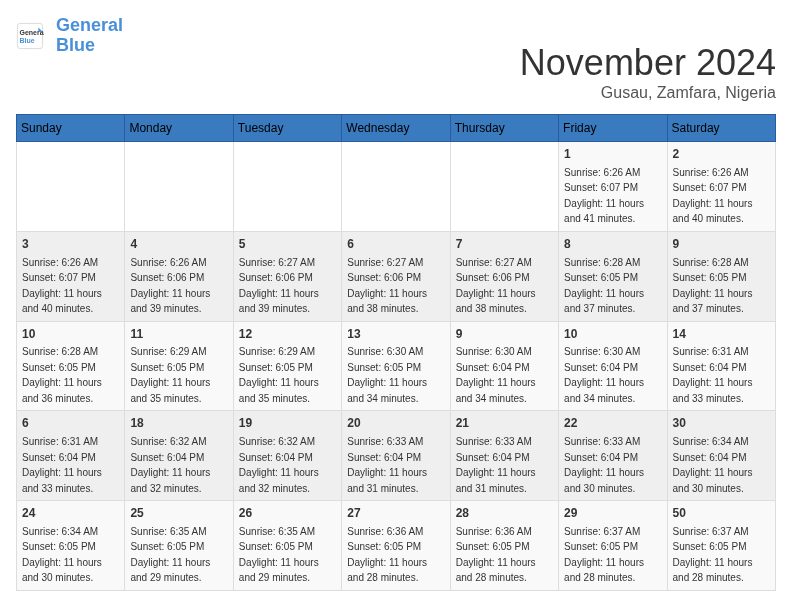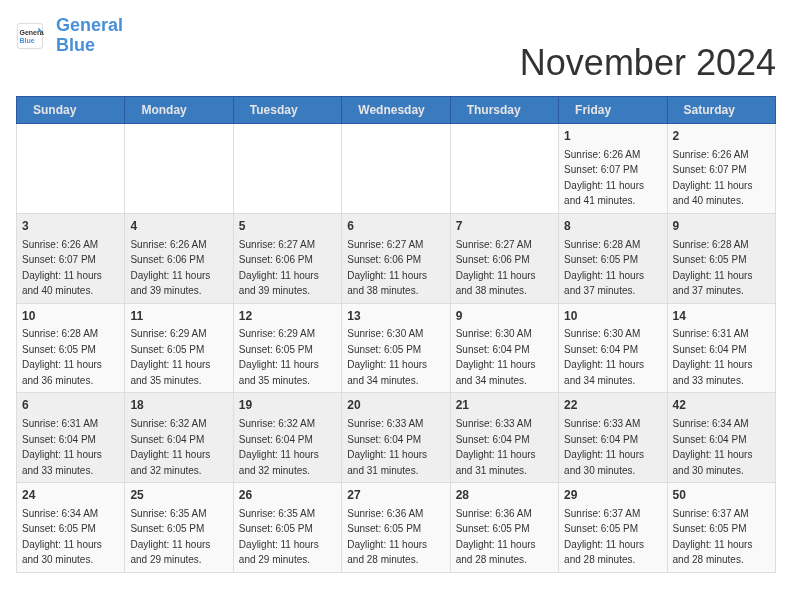--- a/index.html
+++ b/index.html
@@ -47,25 +47,25 @@
       font-size: 16px;
       color: #555;
     }
     table {
       width: 100%;
       border-collapse: collapse;
       font-size: 11px;
     }
     thead tr th {
       background: #3a7abf;
-      color: #e5e5e5;
-      padding: 6px 16px;
+      color: #000000;
+      padding: 6px 4px;
       text-align: left;
       font-size: 12px;
-      font-weight: bold;
+      font-weight: normal;
       border: 1px solid #2a5a9f;
     }
     tbody tr td {
       vertical-align: top;
       padding: 4px 5px;
       border: 1px solid #ddd;
       width: calc(100% / 7);
       min-height: 80px;
       height: 80px;
       background: #fff;
@@ -106,20 +106,21 @@
     </svg>
     <div>
       <div class="logo-text">
         <span>General</span><br>
         <span style="color:#4a90d9">Blue</span>
       </div>
     </div>
   </div>
   <div class="title-block">
     <div class="month-title">November 2024</div>
+    <div class="location">Gusau, Zamfara, Nigeria</div>
   </div>
 </div>
 
 <table>
   <thead>
     <tr>
     <th>Sunday</th>
         <th>Monday</th>
         <th>Tuesday</th>
         <th>Wednesday</th>
@@ -200,21 +201,21 @@
 Daylight: 11 hours and 32 minutes.</span></td>
         <td><span class="day-num">20</span><span class="day-info" style="white-space: pre-line;">Sunrise: 6:33 AM
 Sunset: 6:04 PM
 Daylight: 11 hours and 31 minutes.</span></td>
         <td><span class="day-num">21</span><span class="day-info" style="white-space: pre-line;">Sunrise: 6:33 AM
 Sunset: 6:04 PM
 Daylight: 11 hours and 31 minutes.</span></td>
         <td><span class="day-num">22</span><span class="day-info" style="white-space: pre-line;">Sunrise: 6:33 AM
 Sunset: 6:04 PM
 Daylight: 11 hours and 30 minutes.</span></td>
-        <td><span class="day-num">42</span><span class="day-info" style="white-space: pre-line;">Sunrise: 6:34 AM
+        <td><span class="day-num">30</span><span class="day-info" style="white-space: pre-line;">Sunrise: 6:34 AM
 Sunset: 6:04 PM
 Daylight: 11 hours and 30 minutes.</span></td>
       </tr>
       <tr>
         <td><span class="day-num">24</span><span class="day-info" style="white-space: pre-line;">Sunrise: 6:34 AM
 Sunset: 6:05 PM
 Daylight: 11 hours and 30 minutes.</span></td>
         <td><span class="day-num">25</span><span class="day-info" style="white-space: pre-line;">Sunrise: 6:35 AM
 Sunset: 6:05 PM
 Daylight: 11 hours and 29 minutes.</span></td>

